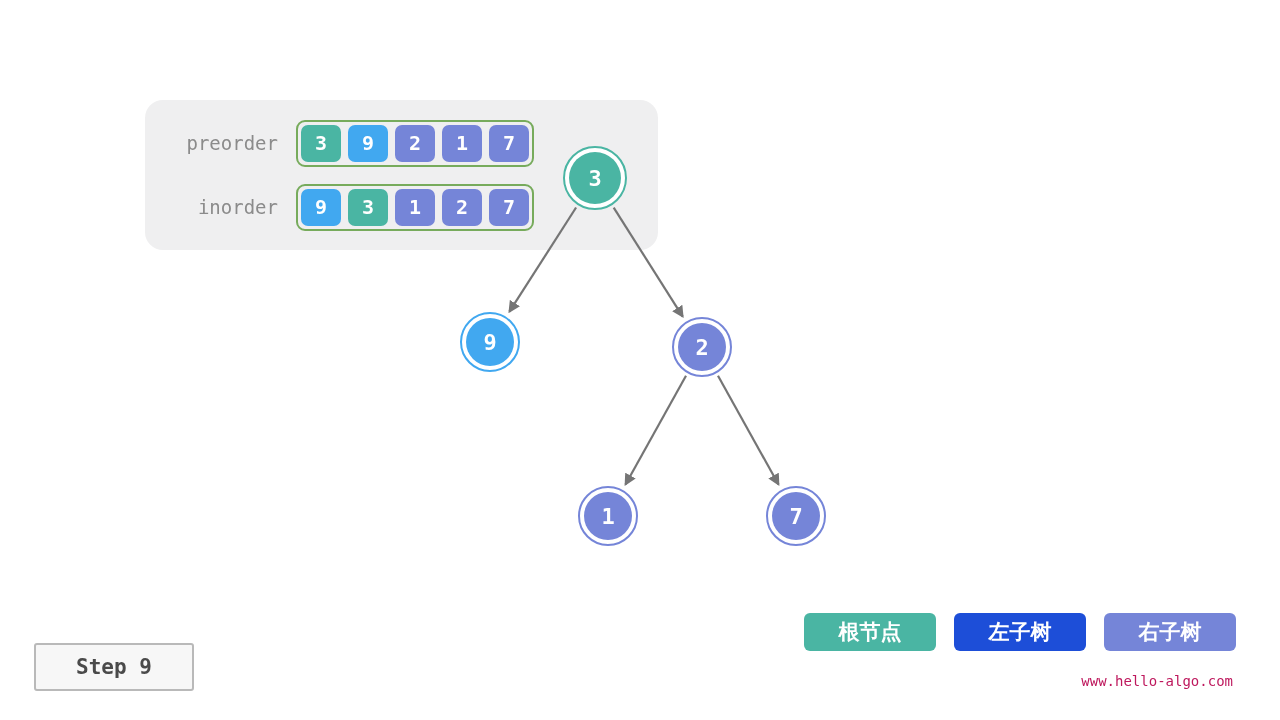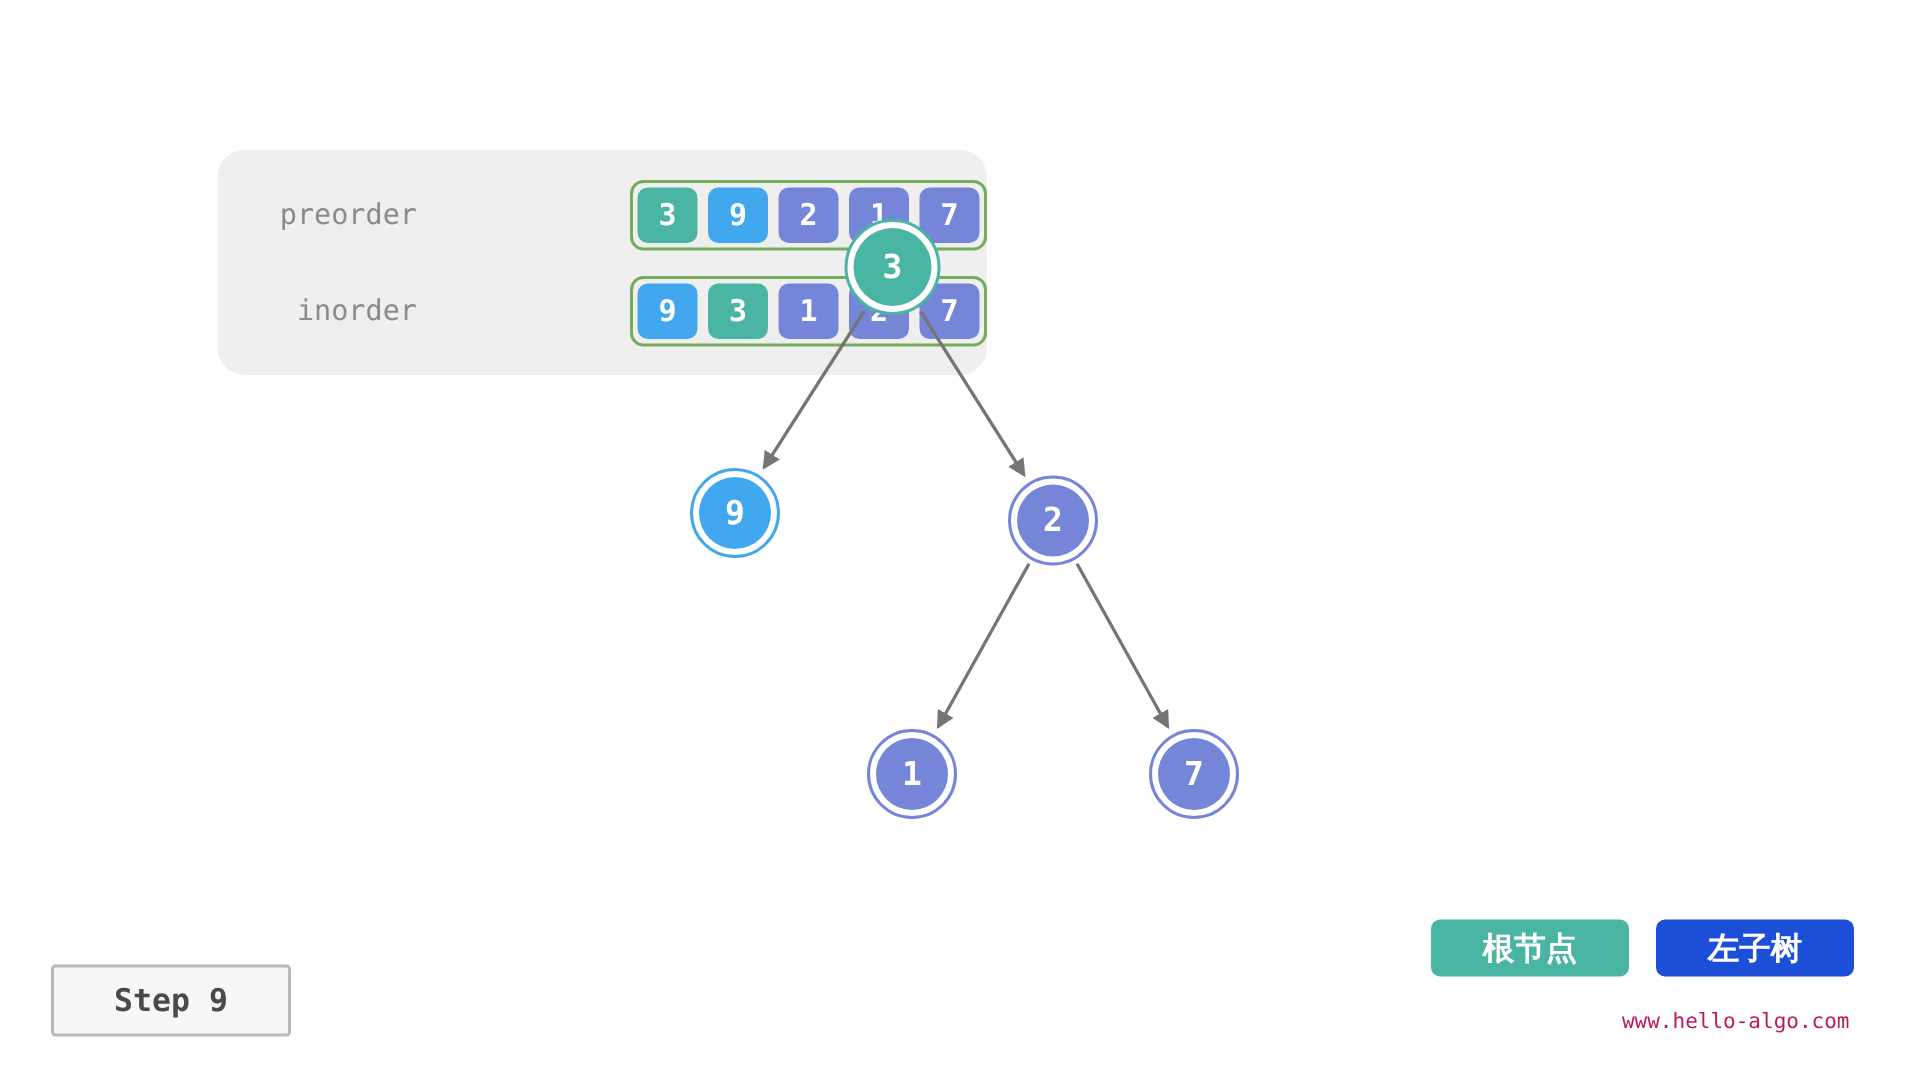--- a/index.html
+++ b/index.html
@@ -21,21 +21,21 @@
     border-radius: 18px;
     z-index: 1;
   }
   .rows {
     height: 100%;
     display: flex;
     flex-direction: column;
     justify-content: center;
     gap: 18px;
   }
-  .array-row { display: flex; align-items: center; height: 46px; justify-content: space-between; }
+  .array-row { display: flex; align-items: center; height: 46px; }
   .array-label {
     width: 133px;
     text-align: right;
     color: #8b8b8b;
     font-size: 19px;
     margin-right: 18px;
     flex: none;
   }
   .array-box {
     display: flex;
@@ -169,20 +169,21 @@
         <div class="tree-node-inner" style="height: 48px; width: 48px; background: rgb(117, 133, 216);">1</div>
       </div>
       <div class="tree-node" style="height: 60px; width: 60px; left: 766px; top: 486px; border-color: rgb(117, 133, 216);">
         <div class="tree-node-inner" style="height: 48px; width: 48px; background: rgb(117, 133, 216);">7</div>
       </div>
     </div>
 
   <div class="legend">
       <div class="legend-badge" style="background: rgb(74, 181, 163);">根节点</div>
       <div class="legend-badge" style="background: #1d4ed8;">左子树</div>
+      <div class="legend-badge" style="background: rgb(117, 133, 216);">右子树</div>
     </div>
 
   <div class="step-box">
     <span>Step 9</span>
   </div>
 
   <div class="watermark">www.hello-algo.com</div>
 
 </div>
 

